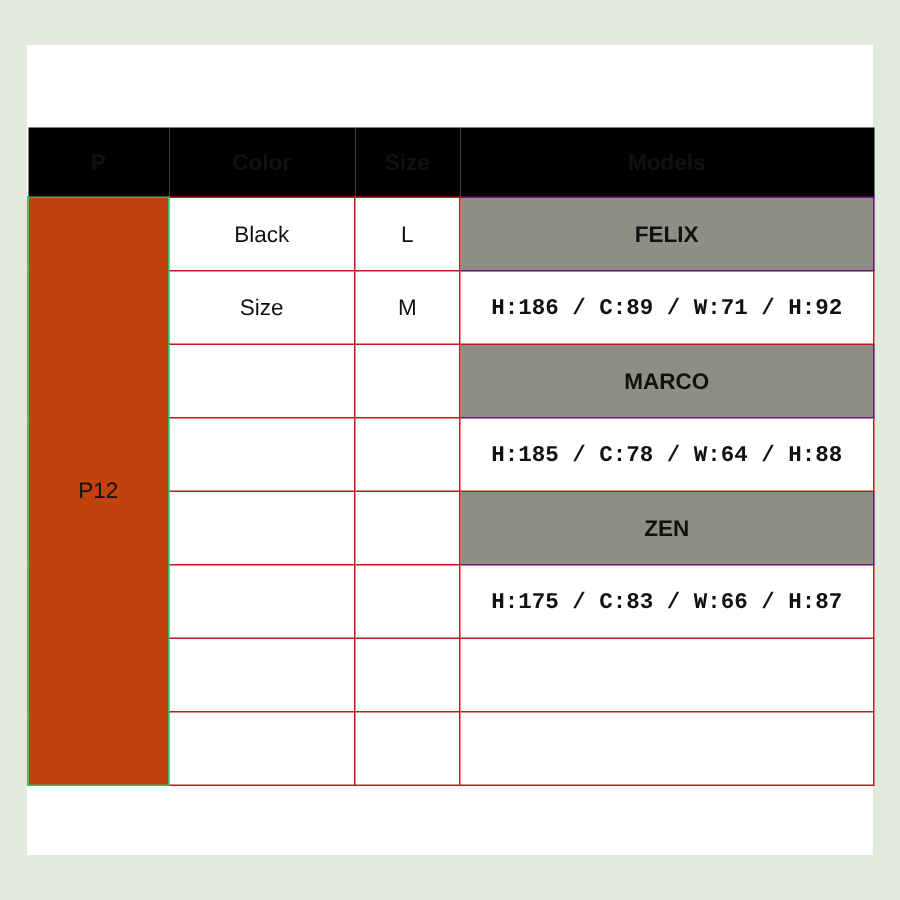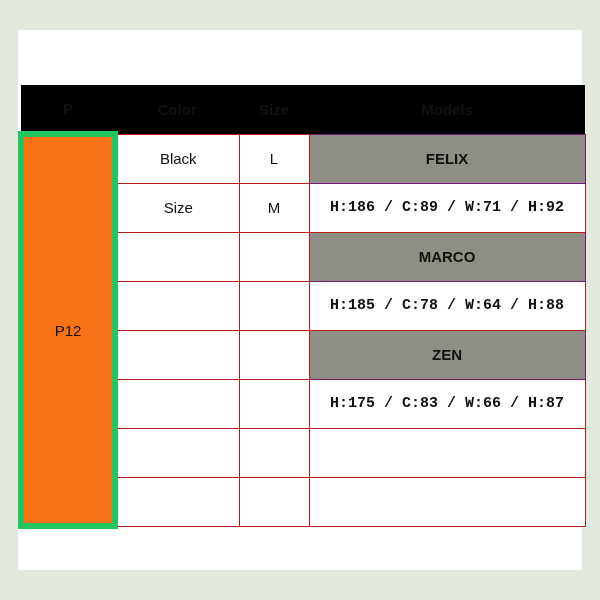--- a/index.html
+++ b/index.html
@@ -46,22 +46,22 @@
     border: none;
   }
   tbody td {
     height: 48px;
     border: 1px solid #b91c1c;
     background: #ffffff;
   }
   td.pcell {
     font-size: 16px;
     font-weight: normal;
-    border: 6px solid #22c55e;
-    background: #f97316;
+    border: 1px solid #22c55e;
+    background: #c2410c;
   }
   td.modelname {
     background: #8e8e84;
     color: #ffffff;
     font-weight: bold;
     font-size: 16px;
     border: 1px solid #701a75;
   }
   td.measure {
     font-weight: bold;

